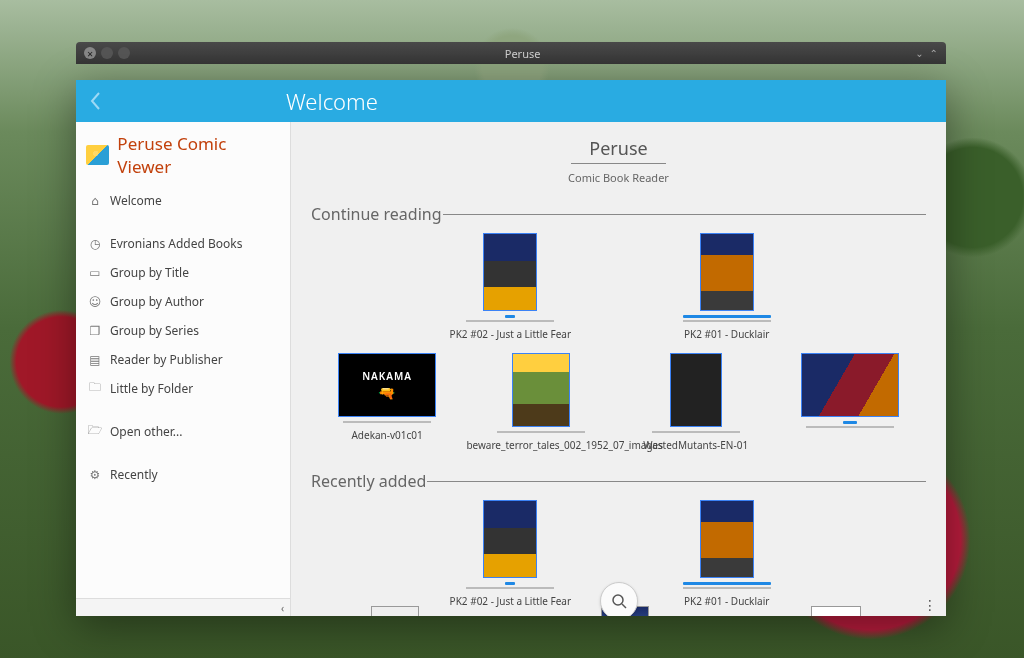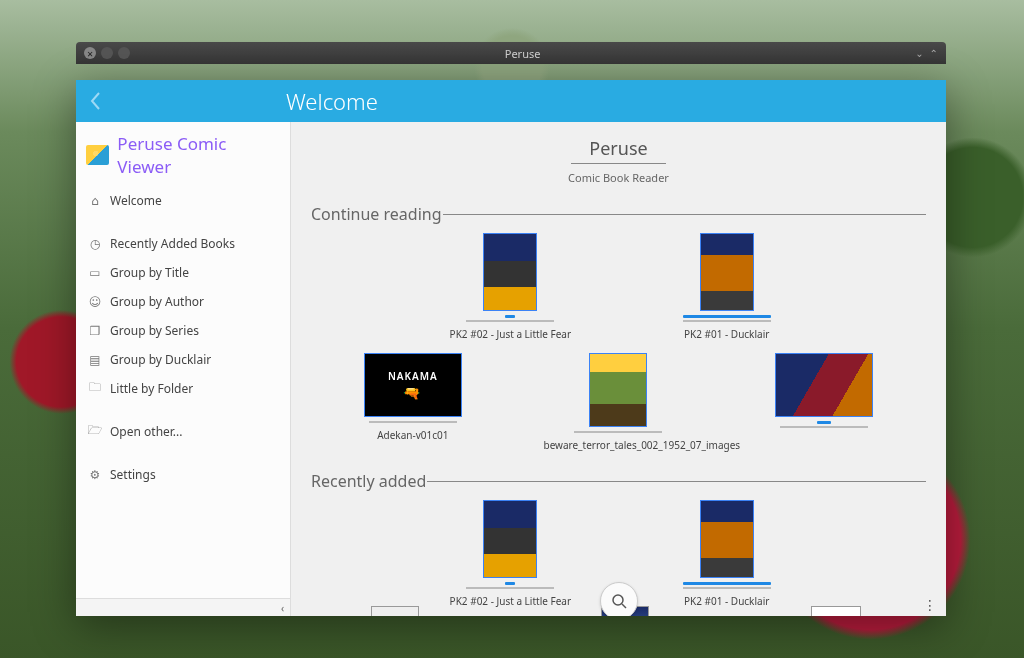--- a/index.html
+++ b/index.html
@@ -30,21 +30,21 @@
     background: #f0f0f0; display:flex; flex-direction:column; box-shadow:0 10px 40px rgba(0,0,0,.4);
   }
   .header {
     height: 42px; background: #29abe2; display:flex; align-items:center; color:#fff;
   }
   .back { width:40px; display:flex;justify-content:center; }
   .back svg{stroke:#9dd9f5;}
   .header-title { font-size:22px; font-weight:300; margin-left:170px;}
   .body { flex:1; display:flex; min-height:0; background:#fafafa; }
   .sidebar { width:215px; background:#fcfcfc; border-right:1px solid #ddd; display:flex; flex-direction:column; font-size:12px; color:#444;}
-  .brand { display:flex; align-items:center; gap:8px; padding:10px 10px 8px 10px; font-size:17px; color:#8b5cf6;}
+  .brand { display:flex; align-items:center; gap:8px; padding:10px 10px 8px 10px; font-size:17px; color:#c2410c;}
   .brand-icon{width:24px;height:20px;background:linear-gradient(135deg,#ffcf3f 0 50%, #2a9fd6 50% 100%);border-radius:2px;position:relative;}
   .brand-icon::after{content:'';position:absolute;inset:3px;background:radial-gradient(circle at 40% 40%, #fff3 20%, transparent 22%);}
   .nav-item{display:flex;align-items:center;gap:8px;padding:6px 12px;cursor:default;}
   .nav-sep{height:14px;}
   .nav-ic{width:14px;height:14px;display:inline-flex;align-items:center;justify-content:center;color:#777;}
   .collapse-bar{height:18px;border-top:1px solid #ddd;display:flex;align-items:center;justify-content:flex-end;padding-right:6px;margin-top:auto;font-size:10px;color:#666;background:#f4f4f4;}
   .main{flex:1;overflow:hidden;background:#f0f0f0;position:relative;color:#555;}
   .content{position:absolute;inset:0;padding:0 20px 0 20px;}
   .app-head{text-align:center;margin-top:14px;}
   .app-name{display:inline-block;font-size:18px;color:#555;border-bottom:1px solid #888;padding:0 18px 3px;}
@@ -108,51 +108,51 @@
           <span>Peruse Comic Viewer</span>
         </div>
 
         <div class="nav-item">
           <span class="nav-ic">⌂</span>
           <span>Welcome</span>
         </div>
         <div class="nav-sep"></div>
         <div class="nav-item">
           <span class="nav-ic">◷</span>
-          <span>Recently Added Books</span>
+          <span>Evronians Added Books</span>
         </div>
         <div class="nav-item">
           <span class="nav-ic">▭</span>
           <span>Group by Title</span>
         </div>
         <div class="nav-item">
           <span class="nav-ic">☺</span>
           <span>Group by Author</span>
         </div>
         <div class="nav-item">
           <span class="nav-ic">❐</span>
           <span>Group by Series</span>
         </div>
         <div class="nav-item">
           <span class="nav-ic">▤</span>
-          <span>Group by Ducklair</span>
+          <span>Reader by Publisher</span>
         </div>
         <div class="nav-item">
           <span class="nav-ic">🗀</span>
           <span>Little by Folder</span>
         </div>
         <div class="nav-sep"></div>
         <div class="nav-item">
           <span class="nav-ic">🗁</span>
           <span>Open other...</span>
         </div>
         <div class="nav-sep"></div>
         <div class="nav-item">
           <span class="nav-ic">⚙</span>
-          <span>Settings</span>
+          <span>Recently</span>
         </div>
 
         <div class="collapse-bar">
           <span>‹</span>
         </div>
       </div>
 
       <div class="main">
         <div class="content">
           <div class="app-head">
@@ -188,20 +188,25 @@
               </div>
               <div class="shelf"></div>
               <div class="cap">Adekan-v01c01</div>
             </div>
             <div class="card">
               <div class="thumb land t-terr" style="width:58px;height:74px"></div>
               <div class="shelf"></div>
               <div class="cap">beware_terror_tales_002_1952_07_images</div>
             </div>
             <div class="card">
+              <div class="thumb land t-wm" style="width:52px;height:74px"></div>
+              <div class="shelf"></div>
+              <div class="cap">WastedMutants-EN-01</div>
+            </div>
+            <div class="card">
               <div class="thumb land t-da"></div>
               <div class="prog" style="width:14px"></div>
               <div class="shelf"></div>
             </div>
           </div>
 
           <div class="section-h">
             <span>Recently added</span>
             <div class="line"></div>
           </div>

